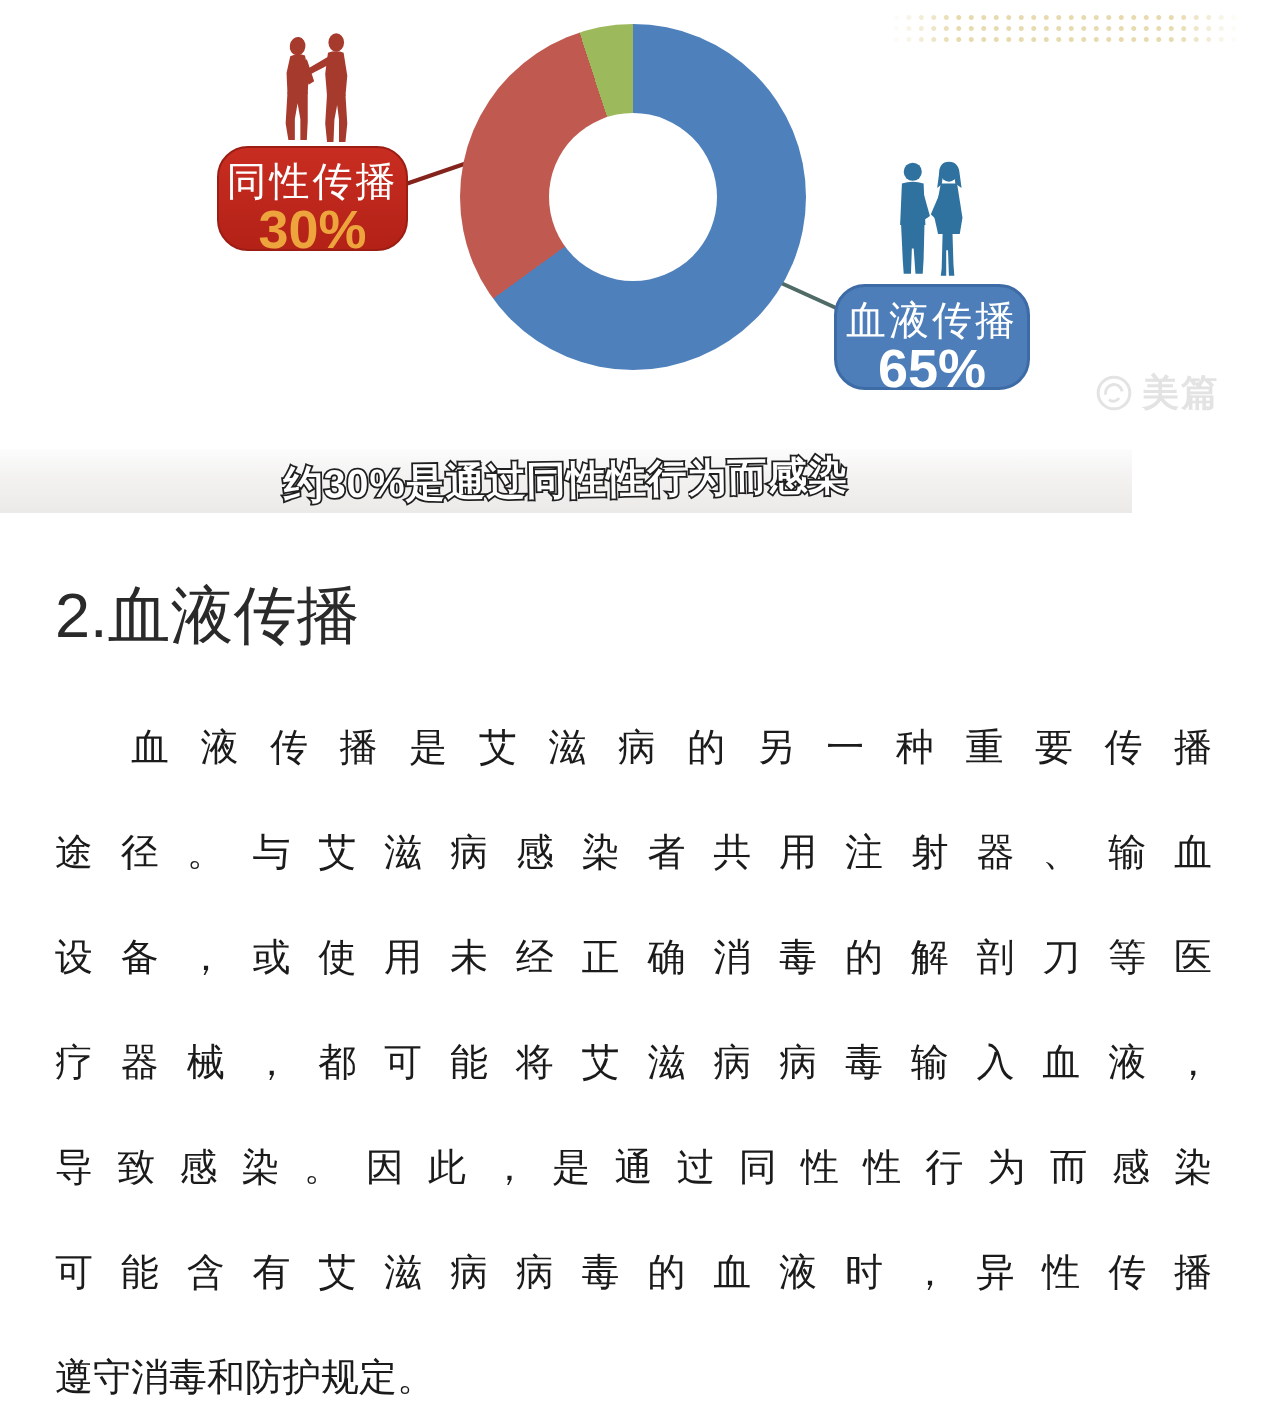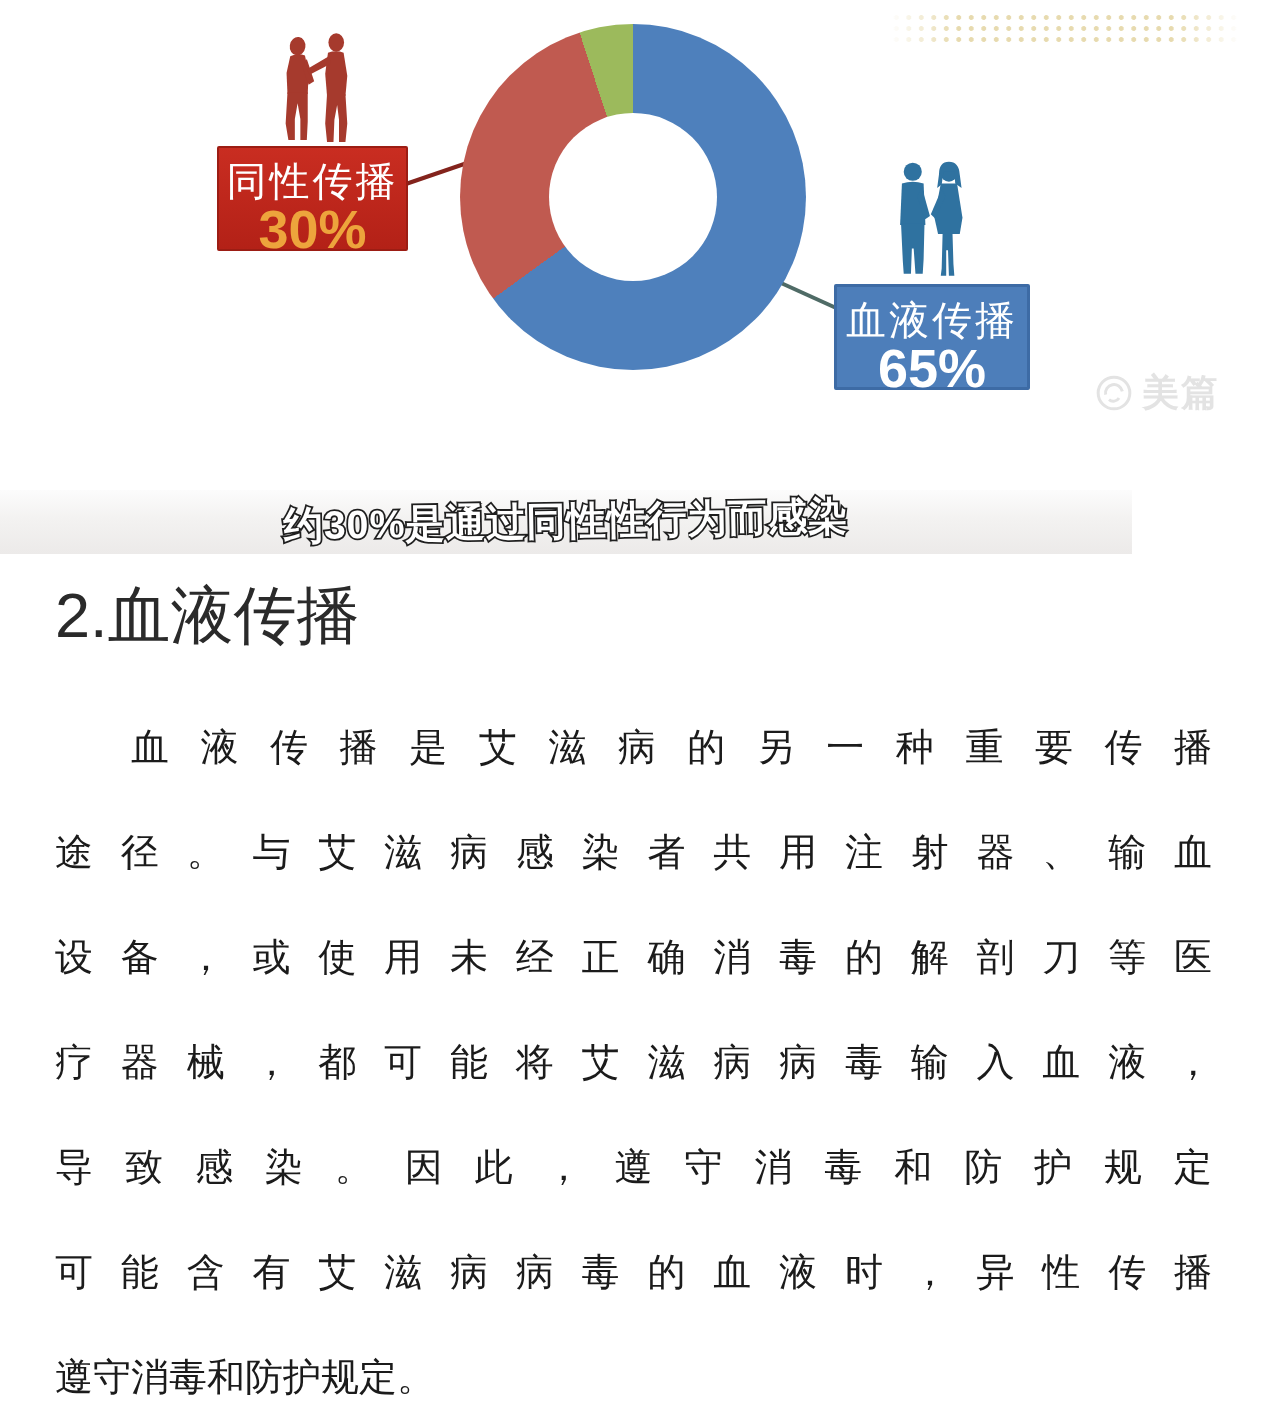--- a/index.html
+++ b/index.html
@@ -28,21 +28,21 @@
   .donut .hole {
     position: absolute; left: 89px; top: 89px; width: 168px; height: 168px;
     background: #fff; border-radius: 50%;
   }
 
   .people { position: absolute; z-index: 3; }
   .people.red-pair  { left: 270px; top: 30px;  width: 92px;  height: 118px; }
   .people.blue-pair { left: 888px; top: 160px; width: 92px;  height: 122px; }
 
   .callout {
-    position: absolute; z-index: 3; border-radius: 2px; text-align: center;
+    position: absolute; z-index: 3; border-radius: 31px; text-align: center;
     padding-top: 10px; color: #fff;
   }
   .callout .c-label { font-size: 40px; line-height: 46px; letter-spacing: 3px; }
   .callout .c-pct   { font-size: 54px; line-height: 50px; font-weight: 700; }
   .callout.red {
     left: 217px; top: 146px; width: 191px; height: 105px;
     background: linear-gradient(180deg, #c92d21, #b32117);
     border: 2px solid #9c1d14;
   }
   .callout.red .c-pct { color: #eda43c; }
@@ -55,21 +55,21 @@
 
   .watermark {
     position: absolute; left: 1094px; top: 368px; z-index: 2;
     display: flex; align-items: center; gap: 8px;
     color: #e3e3e3; font-size: 37px; font-weight: 700; letter-spacing: 2px; font-family: Liberation Serif, serif;
   }
 
   .caption-bar {
     position: absolute; left: 0; top: 449px; width: 1132px; height: 64px; z-index: 4;
     background: linear-gradient(180deg, #fcfcfc, #f3f2f1 45%, #eceae9);
-    display: flex; justify-content: center; margin-top: 41px;
+    display: flex; justify-content: center;
   }
   .caption-bar svg { transform: rotate(-1deg); }
 
   
   .article { padding: 0 52px 0 55px; }
   .heading {
     margin: 62px 0 0 0;
     font-size: 63px; line-height: 76px; font-weight: 400; color: #2a2a2a;
   }
   .para { margin-top: 42px; }
@@ -152,19 +152,19 @@
 
   </section>
 
   <main class="article">
     <h2 class="heading">2.血液传播</h2>
     <div class="para">
         <div class="para-line first">血液传播是艾滋病的另一种重要传播</div>
         <div class="para-line">途径。与艾滋病感染者共用注射器、输血</div>
         <div class="para-line">设备，或使用未经正确消毒的解剖刀等医</div>
         <div class="para-line">疗器械，都可能将艾滋病病毒输入血液，</div>
-        <div class="para-line">导致感染。因此，遵守消毒和防护规定</div>
+        <div class="para-line">导致感染。因此，是通过同性性行为而感染</div>
         <div class="para-line">可能含有艾滋病病毒的血液时，异性传播</div>
         <div class="para-line last">遵守消毒和防护规定。</div>
       </div>
   </main>
 
 </div>
 
 </body></html>

